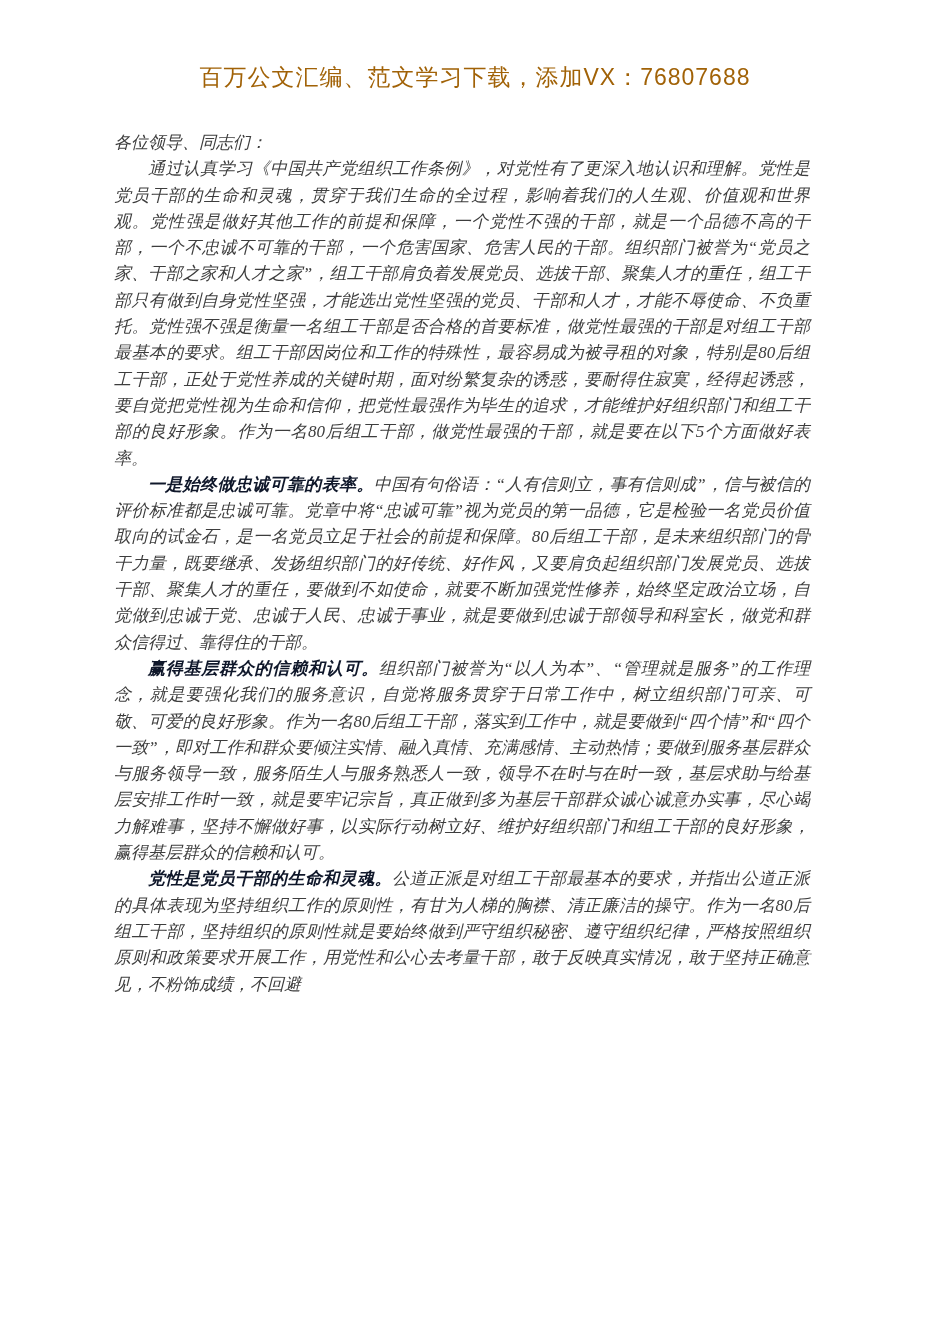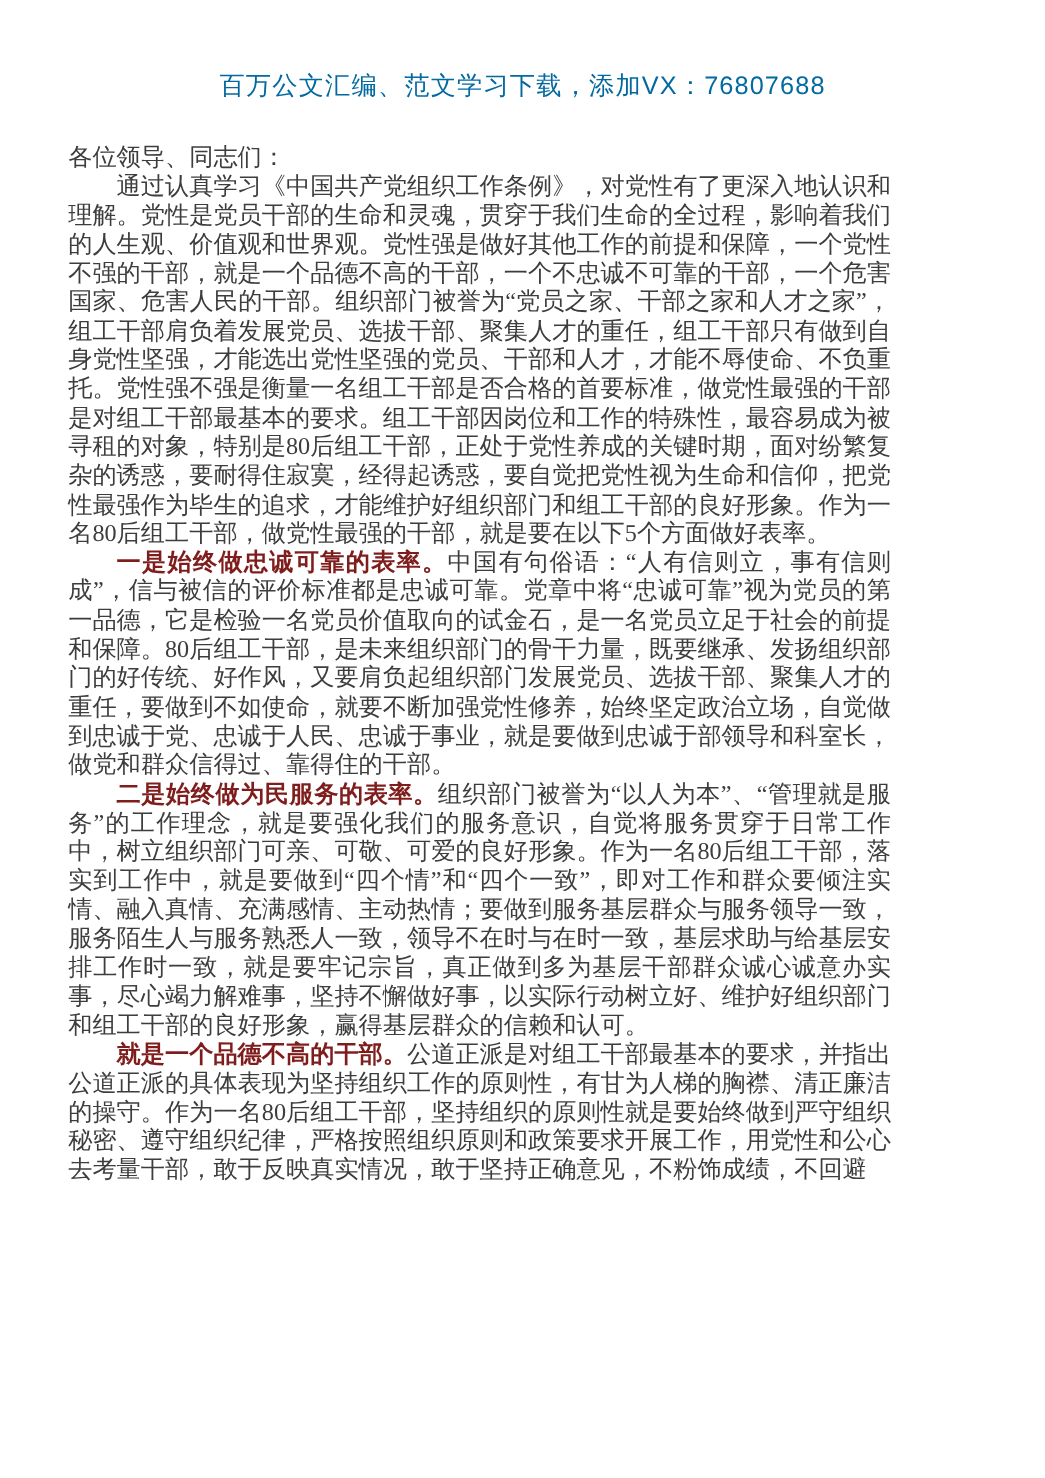--- a/index.html
+++ b/index.html
@@ -15,57 +15,58 @@
     overflow: hidden;
     font-family: "Liberation Serif", serif;
   }
   .promo-header {
     padding-top: 62px;
     text-align: center;
     font-family: "Liberation Sans", sans-serif;
     font-size: 23px;
     font-weight: 500;
     letter-spacing: 1px;
-    color: #0369a1;
+    color: #a16207;
     white-space: nowrap;
   }
   .doc-body {
-    margin: 37px 140px 0 62px;
-    font-size: 22px;
+    margin: 37px 140px 0 114px;
+    font-size: 17px;
     line-height: 26.3px;
     color: #3d3d3d;
     text-align: justify;
+    font-style: italic;
   }
   .doc-body p {
     margin: 0;
     padding: 0;
   }
   .doc-body p.indent {
     text-indent: 2em;
   }
   .lead {
     font-weight: bold;
-    color: #7f1d1d;
+    color: #0f172a;
   }
 </style>
 </head>
 <body>
 
 <div class="page">
 
   <div class="promo-header">百万公文汇编、范文学习下载，添加VX：76807688</div>
 
   <div class="doc-body">
 
     <p>各位领导、同志们：</p>
 
 
     <p class="indent"><span>通过认真学习《中国共产党组织工作条例》，对党性有了更深入地认识和理解。党性是党员干部的生命和灵魂，贯穿于我们生命的全过程，影响着我们的人生观、价值观和世界观。党性强是做好其他工作的前提和保障，一个党性不强的干部，就是一个品德不高的干部，一个不忠诚不可靠的干部，一个危害国家、危害人民的干部。组织部门被誉为“党员之家、干部之家和人才之家”，组工干部肩负着发展党员、选拔干部、聚集人才的重任，组工干部只有做到自身党性坚强，才能选出党性坚强的党员、干部和人才，才能不辱使命、不负重托。党性强不强是衡量一名组工干部是否合格的首要标准，做党性最强的干部是对组工干部最基本的要求。组工干部因岗位和工作的特殊性，最容易成为被寻租的对象，特别是80后组工干部，正处于党性养成的关键时期，面对纷繁复杂的诱惑，要耐得住寂寞，经得起诱惑，要自觉把党性视为生命和信仰，把党性最强作为毕生的追求，才能维护好组织部门和组工干部的良好形象。作为一名80后组工干部，做党性最强的干部，就是要在以下5个方面做好表率。</span></p>
 
     <p class="indent"><span class="lead">一是始终做忠诚可靠的表率。</span><span>中国有句俗语：“人有信则立，事有信则成”，信与被信的评价标准都是忠诚可靠。党章中将“忠诚可靠”视为党员的第一品德，它是检验一名党员价值取向的试金石，是一名党员立足于社会的前提和保障。80后组工干部，是未来组织部门的骨干力量，既要继承、发扬组织部门的好传统、好作风，又要肩负起组织部门发展党员、选拔干部、聚集人才的重任，要做到不如使命，就要不断加强党性修养，始终坚定政治立场，自觉做到忠诚于党、忠诚于人民、忠诚于事业，就是要做到忠诚于部领导和科室长，做党和群众信得过、靠得住的干部。</span></p>
 
-    <p class="indent"><span class="lead">二是始终做为民服务的表率。</span><span>组织部门被誉为“以人为本”、“管理就是服务”的工作理念，就是要强化我们的服务意识，自觉将服务贯穿于日常工作中，树立组织部门可亲、可敬、可爱的良好形象。作为一名80后组工干部，落实到工作中，就是要做到“四个情”和“四个一致”，即对工作和群众要倾注实情、融入真情、充满感情、主动热情；要做到服务基层群众与服务领导一致，服务陌生人与服务熟悉人一致，领导不在时与在时一致，基层求助与给基层安排工作时一致，就是要牢记宗旨，真正做到多为基层干部群众诚心诚意办实事，尽心竭力解难事，坚持不懈做好事，以实际行动树立好、维护好组织部门和组工干部的良好形象，赢得基层群众的信赖和认可。</span></p>
+    <p class="indent"><span class="lead">赢得基层群众的信赖和认可。</span><span>组织部门被誉为“以人为本”、“管理就是服务”的工作理念，就是要强化我们的服务意识，自觉将服务贯穿于日常工作中，树立组织部门可亲、可敬、可爱的良好形象。作为一名80后组工干部，落实到工作中，就是要做到“四个情”和“四个一致”，即对工作和群众要倾注实情、融入真情、充满感情、主动热情；要做到服务基层群众与服务领导一致，服务陌生人与服务熟悉人一致，领导不在时与在时一致，基层求助与给基层安排工作时一致，就是要牢记宗旨，真正做到多为基层干部群众诚心诚意办实事，尽心竭力解难事，坚持不懈做好事，以实际行动树立好、维护好组织部门和组工干部的良好形象，赢得基层群众的信赖和认可。</span></p>
 
 
-    <p class="indent"><span class="lead">就是一个品德不高的干部。</span><span>公道正派是对组工干部最基本的要求，并指出公道正派的具体表现为坚持组织工作的原则性，有甘为人梯的胸襟、清正廉洁的操守。作为一名80后组工干部，坚持组织的原则性就是要始终做到严守组织秘密、遵守组织纪律，严格按照组织原则和政策要求开展工作，用党性和公心去考量干部，敢于反映真实情况，敢于坚持正确意见，不粉饰成绩，不回避</span></p>
+    <p class="indent"><span class="lead">党性是党员干部的生命和灵魂。</span><span>公道正派是对组工干部最基本的要求，并指出公道正派的具体表现为坚持组织工作的原则性，有甘为人梯的胸襟、清正廉洁的操守。作为一名80后组工干部，坚持组织的原则性就是要始终做到严守组织秘密、遵守组织纪律，严格按照组织原则和政策要求开展工作，用党性和公心去考量干部，敢于反映真实情况，敢于坚持正确意见，不粉饰成绩，不回避</span></p>
 
   </div>
 </div>
 
 </body></html>

